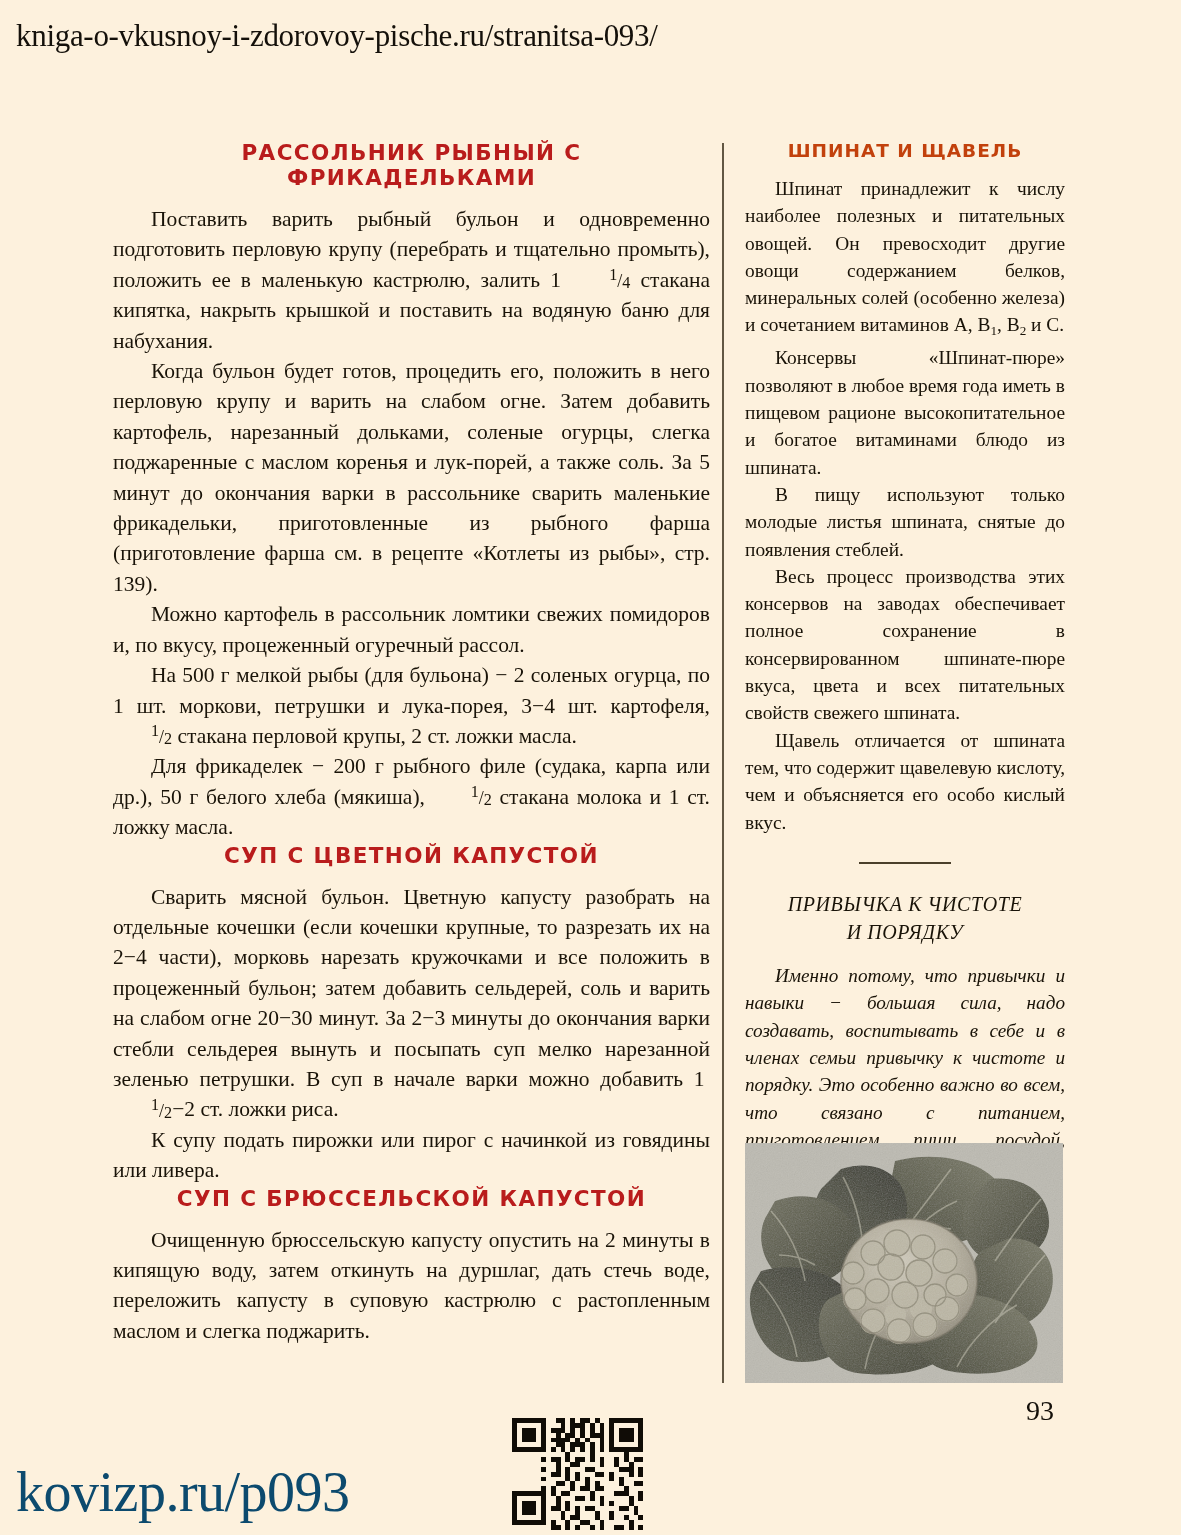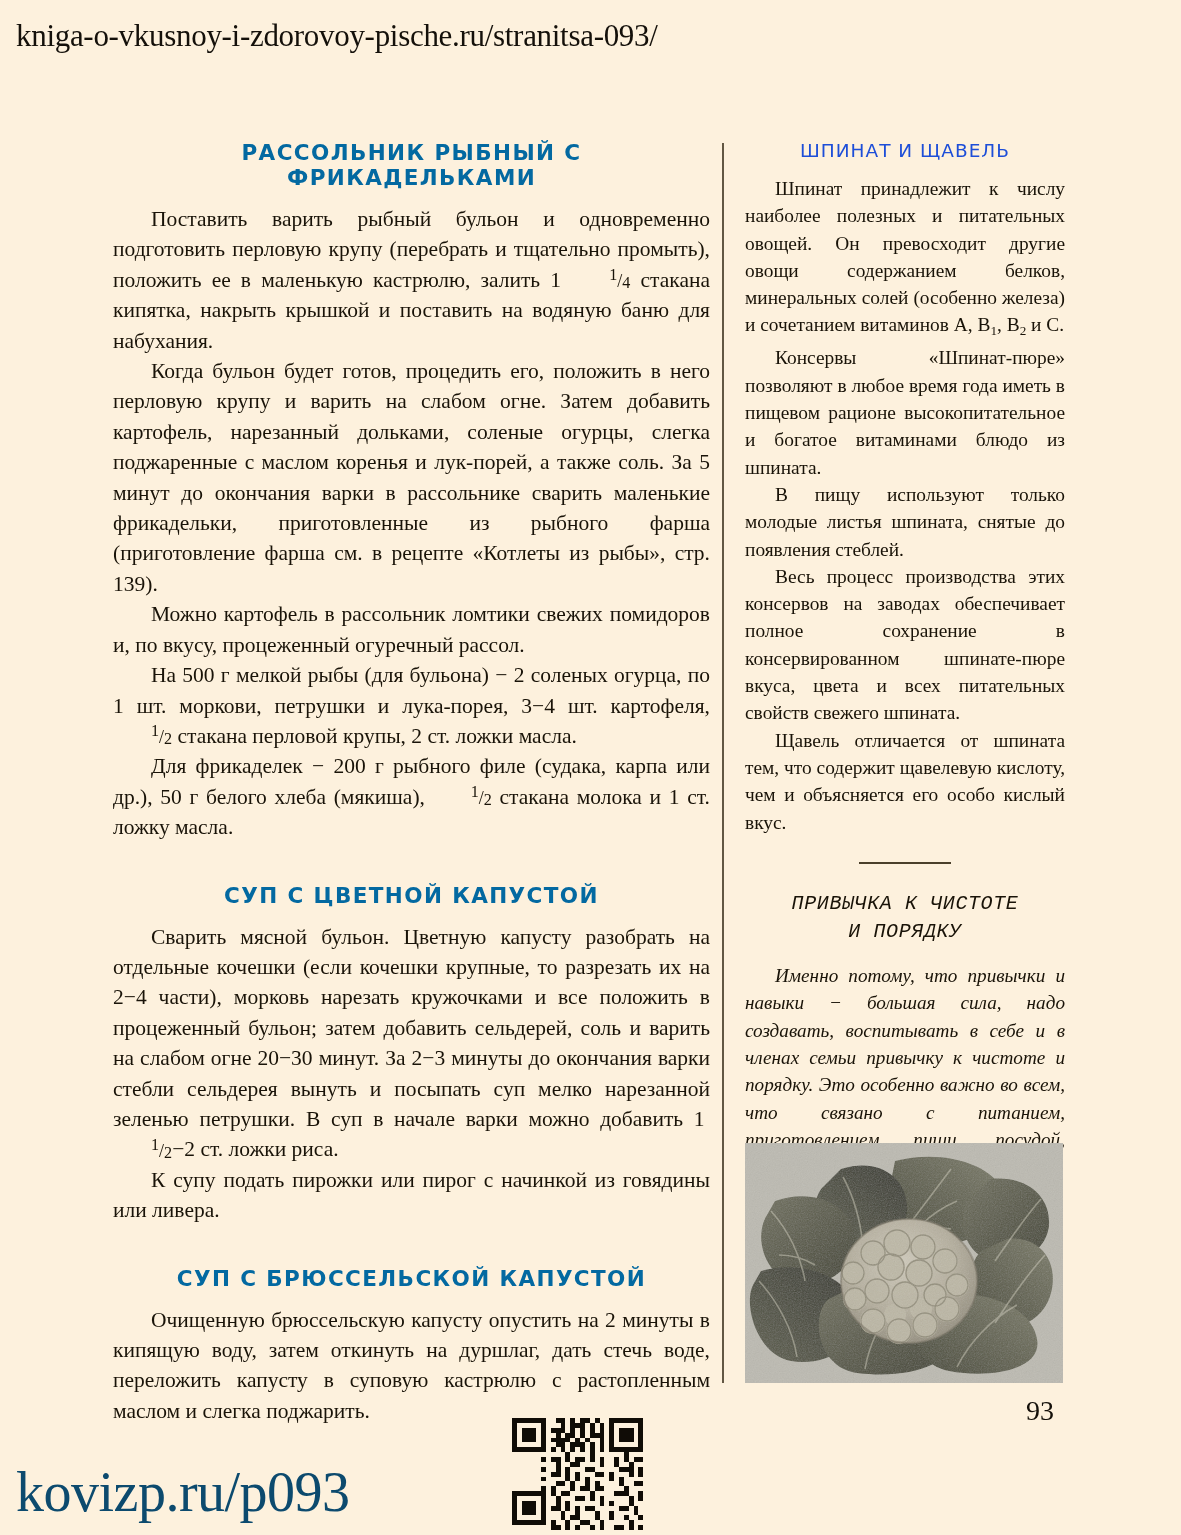--- a/index.html
+++ b/index.html
@@ -61,32 +61,32 @@
     opacity: .85;
   }
 
   h2.recipe-title {
     font-family: "DejaVu Sans", "Liberation Sans", sans-serif;
     font-size: 21.5px;
     font-weight: bold;
     letter-spacing: 1.4px;
     text-align: center;
     margin: 0 0 14px 0;
-    color: #0369a1;
-  }
-  h2.recipe-title.spaced-above { margin-top: 40px; }
+    color: #b91c1c;
+  }
+  h2.recipe-title.spaced-above { }
 
   h2.section-title {
     font-family: "DejaVu Sans", "Liberation Sans", sans-serif;
     font-size: 18.5px;
-    font-weight: normal;
+    font-weight: bold;
     letter-spacing: 1.0px;
     text-align: center;
     margin: 0 0 14px 0;
-    color: #1d4ed8;
+    color: #c2410c;
   }
 
   p.body {
     margin: 0;
     text-indent: 38px;
     text-align: justify;
     font-size: 21.5px;
     line-height: 30.4px;
     color: #191308;
     hyphens: manual;
@@ -114,21 +114,21 @@
   .vsub { font-size: .68em; vertical-align: -.28em; }
 
   
   .rule-short {
     width: 92px;
     height: 2px;
     background: #4a3f2a;
     margin: 26px auto 26px auto;
   }
   h3.aside-title {
-    font-family: Liberation Mono, monospace;
+    font-family: Liberation Serif, serif;
     font-style: italic;
     font-weight: normal;
     font-size: 20px;
     letter-spacing: .6px;
     text-align: center;
     margin: 8px 0 16px 0;
     line-height: 28px;
     color: #191308;
   }
   p.aside-body {

